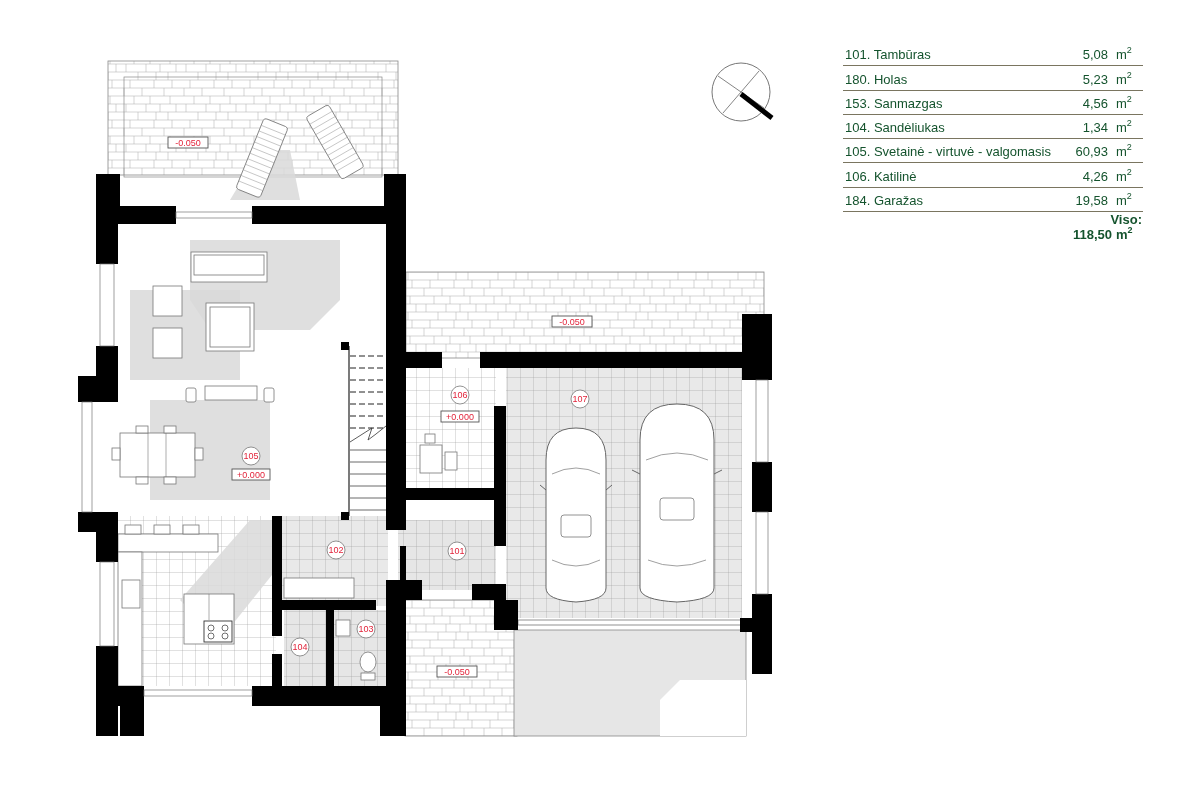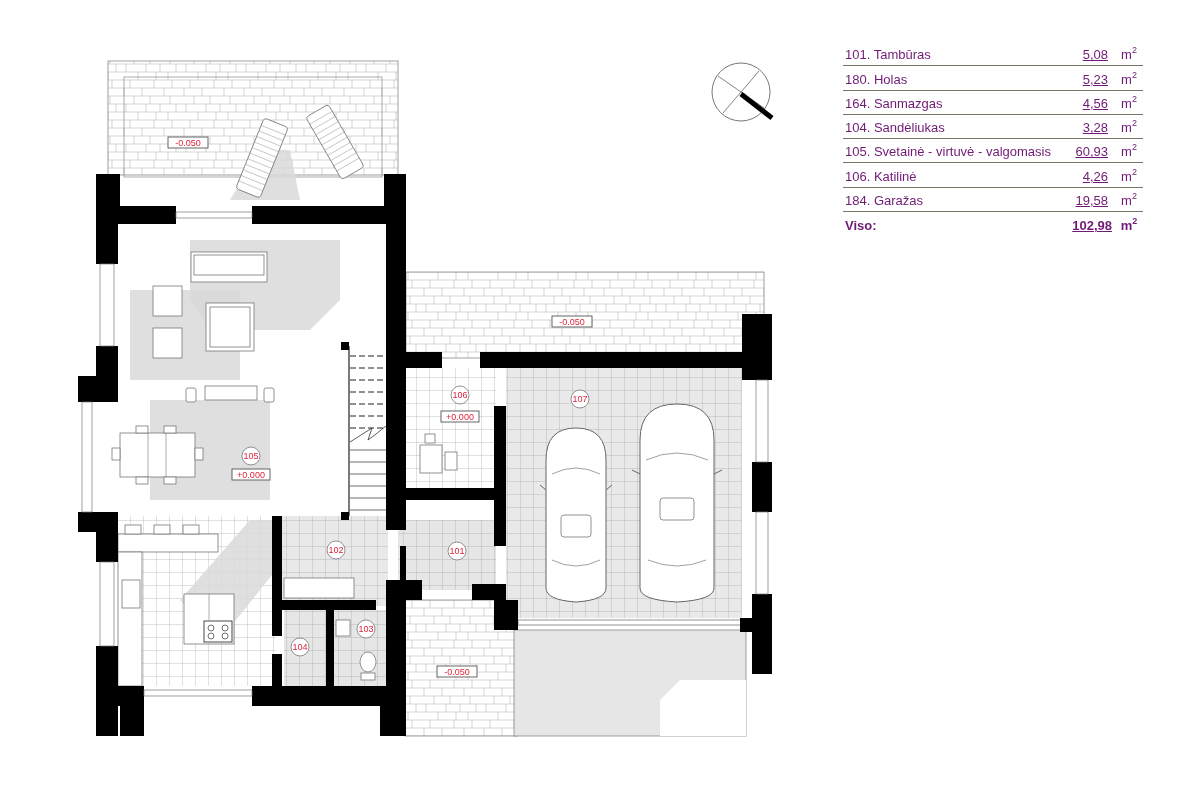--- a/index.html
+++ b/index.html
@@ -1,24 +1,24 @@
 <!DOCTYPE html>
 <html><head>
 <meta charset="utf-8">
 <style>
   html, body { margin: 0; padding: 0; background: #ffffff; }
   body { width: 1200px; height: 800px; position: relative; overflow: hidden; font-family: "Liberation Sans", sans-serif; }
   #plan { position: absolute; left: 0; top: 0; width: 1200px; height: 800px; }
   .legend { position: absolute; left: 843px; top: 42px; width: 300px; }
-  .legend-row { display: flex; justify-content: space-between; align-items: flex-end; height: 24.3px; border-bottom: 1px solid #7a7560; font-size: 13px; color: #701a75; box-sizing: border-box; padding: 0 1px 3px 2px; }
+  .legend-row { display: flex; justify-content: space-between; align-items: flex-end; height: 24.3px; border-bottom: 1px solid #7a7560; font-size: 13px; color: #14532d; box-sizing: border-box; padding: 0 1px 3px 2px; }
   .legend-row .val { display: flex; align-items: flex-end; }
-  .legend-row .num { text-align: right; text-decoration: underline; }
-  .legend-row .unit { margin-left: 8px; width: 26px; text-align: center; }
+  .legend-row .num { text-align: right; }
+  .legend-row .unit { margin-left: 8px; width: 26px; text-align: left; }
   .legend-row sup { font-size: 9px; vertical-align: 6px; line-height: 0; }
-  .legend-total { border-bottom: none; font-weight: bold; }
+  .legend-total { border-bottom: none; font-weight: bold; flex-direction: column; }
   .room-tag { fill: #ffffff; stroke: #777; stroke-width: 0.8; }
   .room-tag-text { fill: #e2233a; font-family: "Liberation Sans", sans-serif; font-size: 9px; text-anchor: middle; }
   .lvl-box { fill: #ffffff; stroke: #555; stroke-width: 0.9; }
   .lvl-text { fill: #e2233a; font-family: "Liberation Sans", sans-serif; font-size: 9px; text-anchor: middle; }
   .wall { fill: #000000; }
   .furn { fill: #ffffff; stroke: #777; stroke-width: 0.8; }
   .shadow { fill: #d9d9d9; opacity: 0.85; }
 </style>
 </head>
 <body>
@@ -294,30 +294,30 @@
       </span>
   </div>
   <div class="legend-row">
     <span>180. Holas</span>
     <span class="val">
         <span class="num">5,23</span>
         <span class="unit"><span>m</span><sup>2</sup></span>
       </span>
   </div>
   <div class="legend-row">
-    <span>164. Sanmazgas</span>
+    <span>153. Sanmazgas</span>
     <span class="val">
         <span class="num">4,56</span>
         <span class="unit"><span>m</span><sup>2</sup></span>
       </span>
   </div>
   <div class="legend-row">
     <span>104. Sandėliukas</span>
     <span class="val">
-        <span class="num">3,28</span>
+        <span class="num">1,34</span>
         <span class="unit"><span>m</span><sup>2</sup></span>
       </span>
   </div>
   <div class="legend-row">
     <span>105. Svetainė - virtuvė - valgomasis</span>
     <span class="val">
         <span class="num">60,93</span>
         <span class="unit"><span>m</span><sup>2</sup></span>
       </span>
   </div>
@@ -331,17 +331,17 @@
   <div class="legend-row">
     <span>184. Garažas</span>
     <span class="val">
         <span class="num">19,58</span>
         <span class="unit"><span>m</span><sup>2</sup></span>
       </span>
   </div>
   <div class="legend-row legend-total">
     <span>Viso:</span>
     <span class="val">
-        <span class="num">102,98</span>
+        <span class="num">118,50</span>
         <span class="unit" style="margin-left:4px"><span>m</span><sup>2</sup></span>
       </span>
   </div>
 </div>
 
 </body></html>

